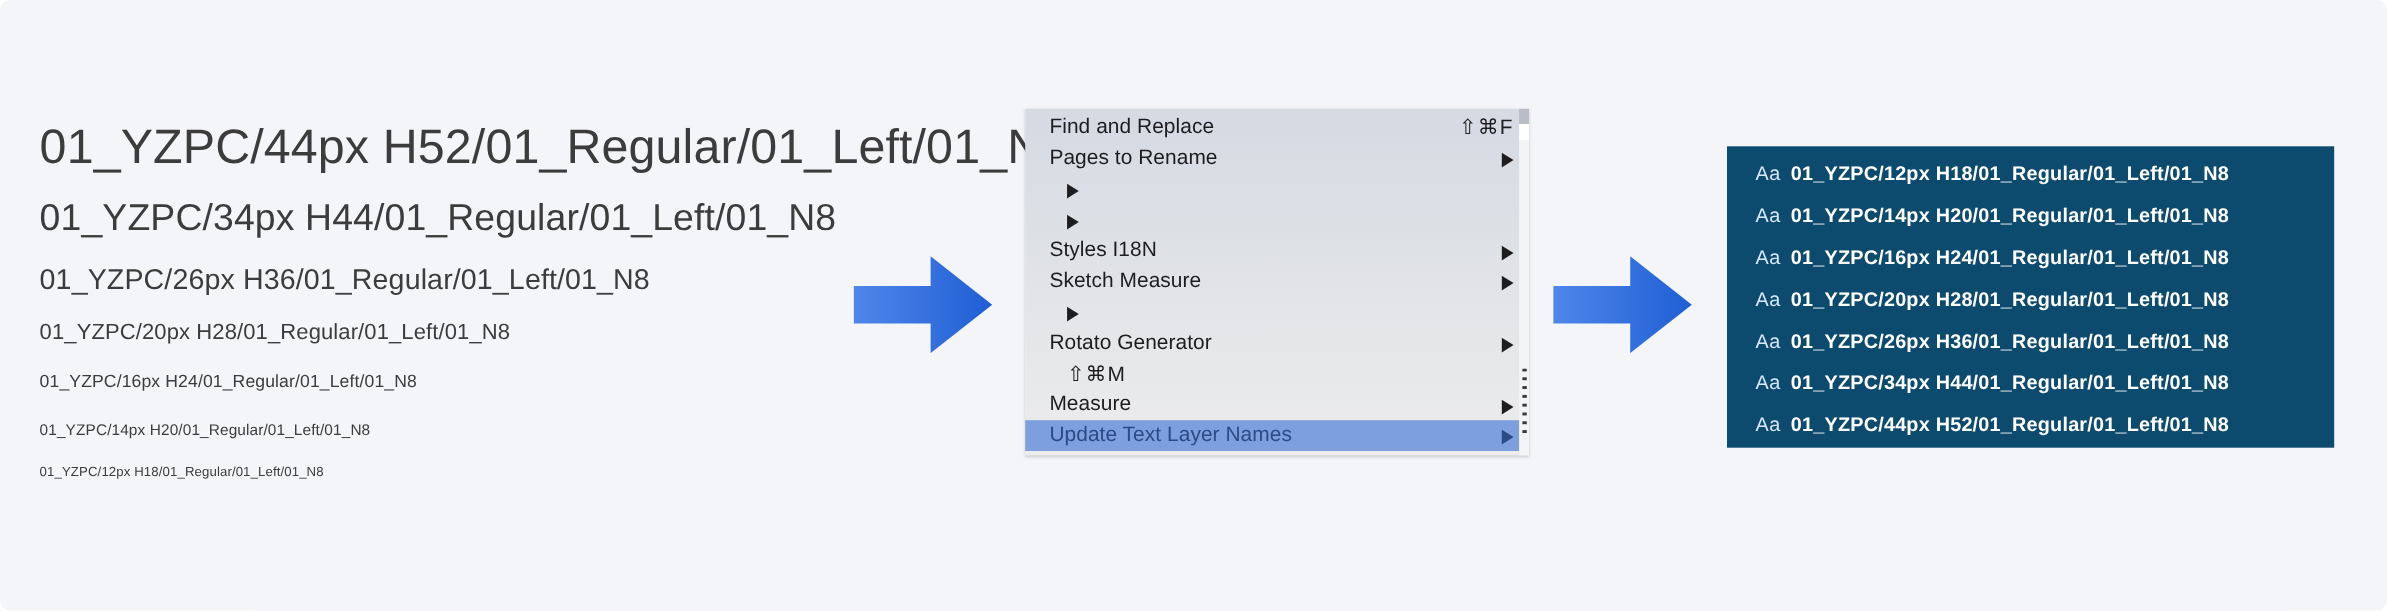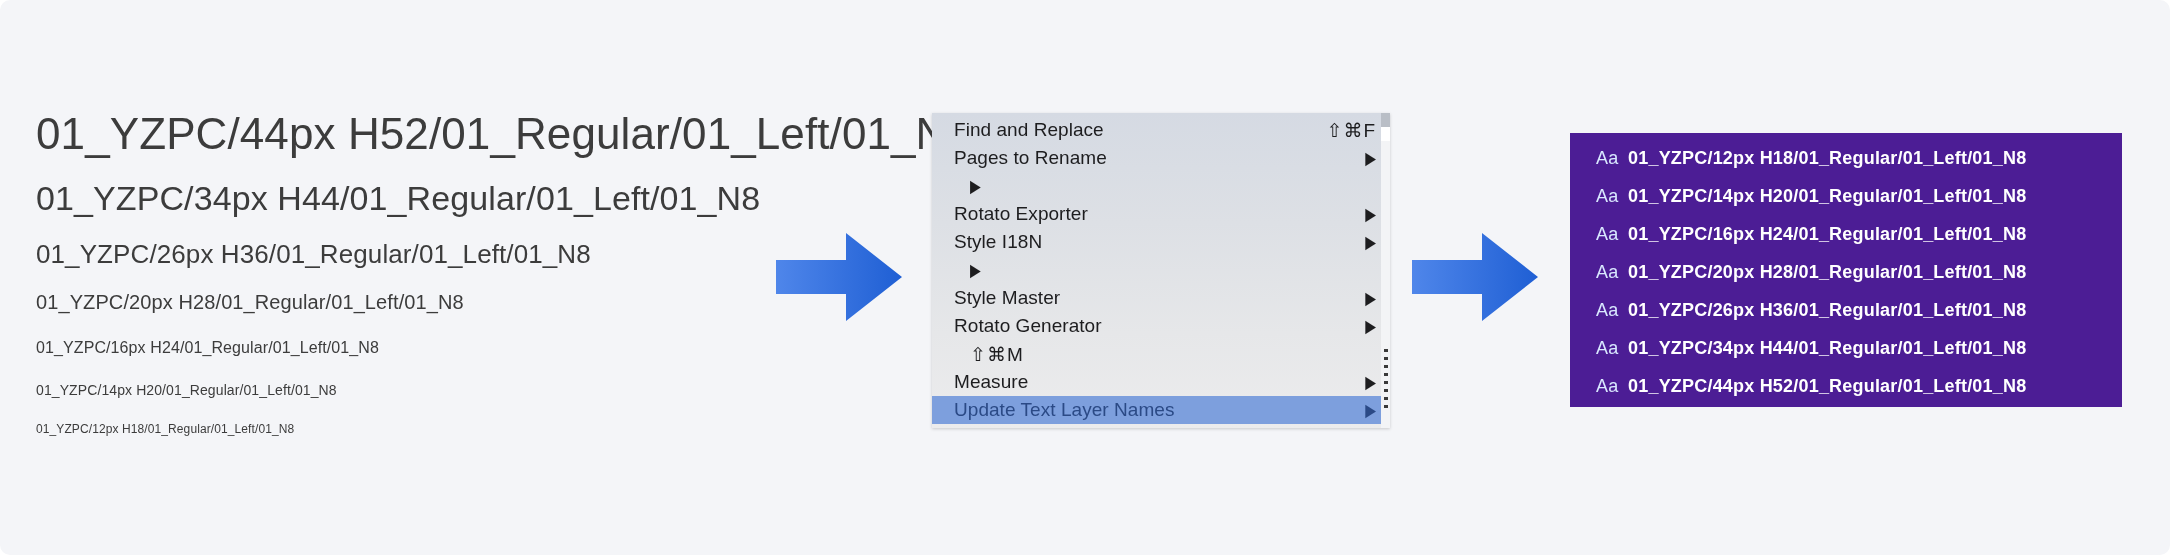--- a/index.html
+++ b/index.html
@@ -52,21 +52,21 @@
     width: 126px;
     height: 88px;
   }
   #arrow-1 { left: 776px; top: 233px; }
   #arrow-2 { left: 1412px; top: 233px; }
 
   
   #plugin-menu {
     position: absolute;
     left: 932px;
-    top: 113px;
+    top: 99px;
     width: 458px;
     background: linear-gradient(to bottom, #d5dae3 0%, #dde0e5 35%, #e6e7e9 70%, #ececed 100%);
     box-shadow: 0 1px 3px rgba(0,0,0,0.18);
     padding: 3px 0 4px 0;
     box-sizing: border-box;
   }
   .menu-item {
     position: relative;
     height: 28px;
     display: flex;
@@ -127,21 +127,21 @@
     background-repeat: repeat-y;
   }
 
   
   #result-panel {
     position: absolute;
     left: 1570px;
     top: 133px;
     width: 552px;
     height: 274px;
-    background: #4c1d95;
+    background: #0c4a6e;
     padding: 6px 0 0 0;
     box-sizing: border-box;
   }
   .result-row {
     height: 38px;
     display: flex;
     align-items: center;
     padding-left: 26px;
     box-sizing: border-box;
   }
@@ -195,35 +195,34 @@
     <div class="menu-item">
       <span class="mi-label">Pages to Rename</span>
       <span class="mi-submenu-arrow">▶</span>
     </div>
 
     <div class="menu-item">
       <span class="mi-submenu-arrow">▶</span>
     </div>
 
     <div class="menu-item">
-      <span class="mi-label">Rotato Exporter</span>
-      <span class="mi-submenu-arrow">▶</span>
-    </div>
-
-    <div class="menu-item">
-      <span class="mi-label">Style I18N</span>
-      <span class="mi-submenu-arrow">▶</span>
-    </div>
-
-    <div class="menu-item">
-      <span class="mi-submenu-arrow">▶</span>
-    </div>
-
-    <div class="menu-item">
-      <span class="mi-label">Style Master</span>
+      <span class="mi-submenu-arrow">▶</span>
+    </div>
+
+    <div class="menu-item">
+      <span class="mi-label">Styles I18N</span>
+      <span class="mi-submenu-arrow">▶</span>
+    </div>
+
+    <div class="menu-item">
+      <span class="mi-label">Sketch Measure</span>
+      <span class="mi-submenu-arrow">▶</span>
+    </div>
+
+    <div class="menu-item">
       <span class="mi-submenu-arrow">▶</span>
     </div>
 
     <div class="menu-item">
       <span class="mi-label">Rotato Generator</span>
       <span class="mi-submenu-arrow">▶</span>
     </div>
 
     <div class="menu-item">
       <span class="mi-shortcut">⇧⌘M</span>

